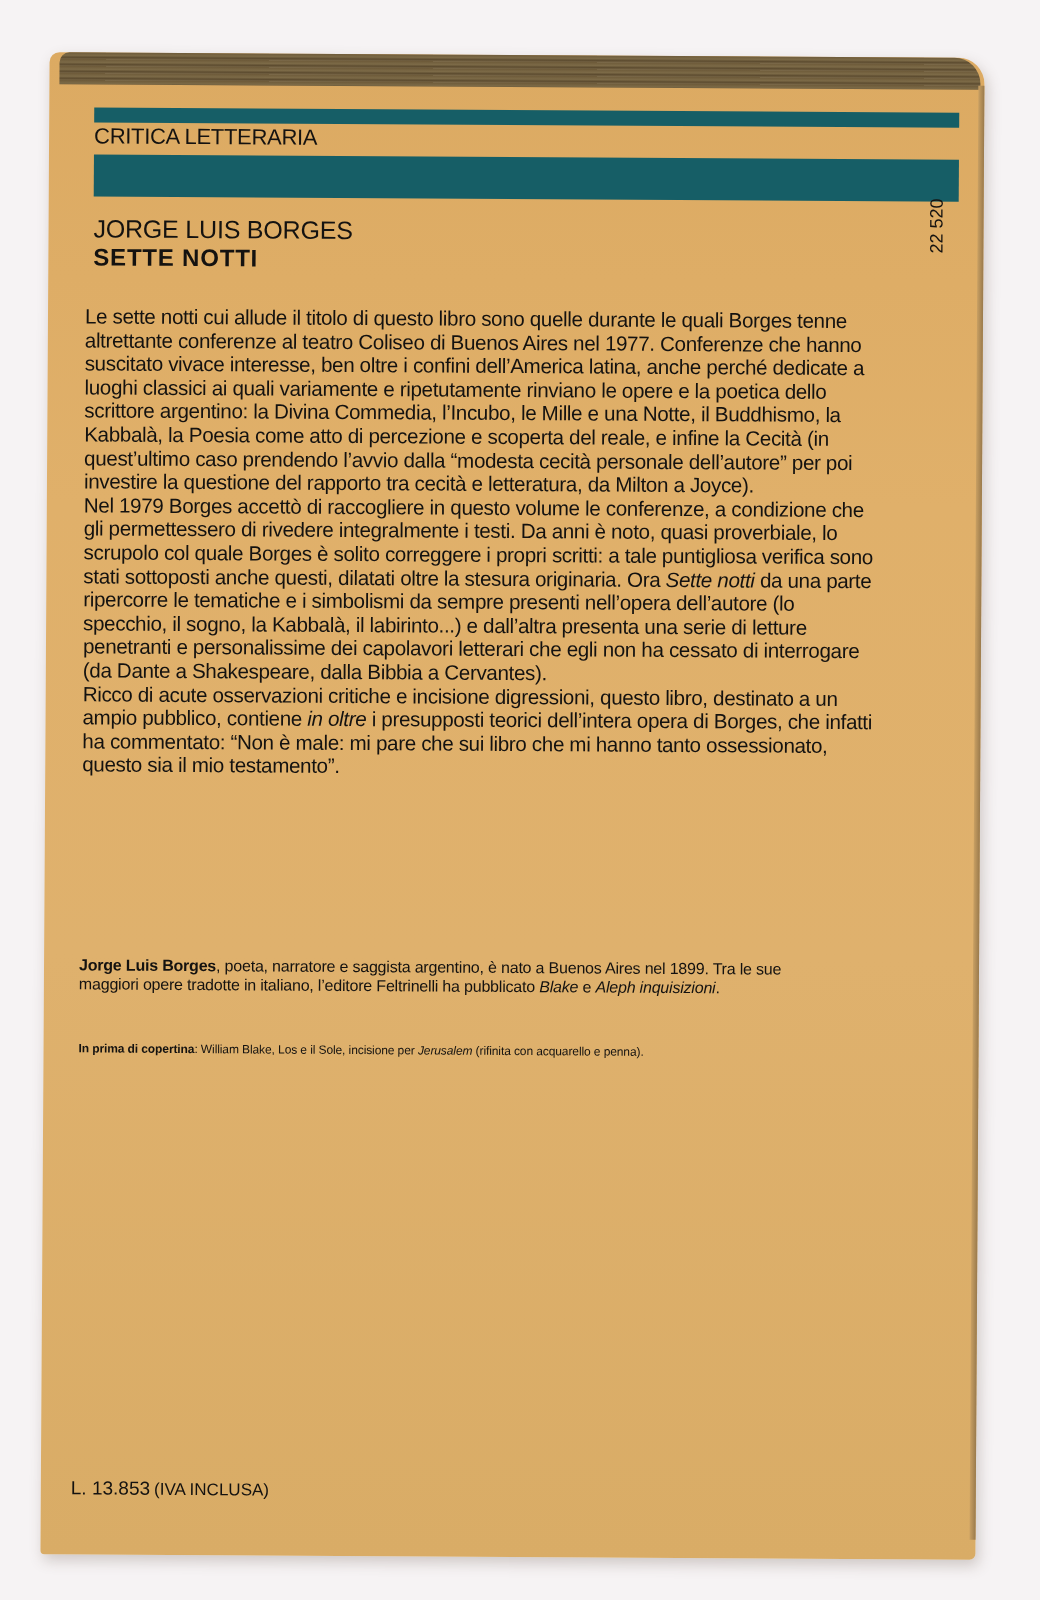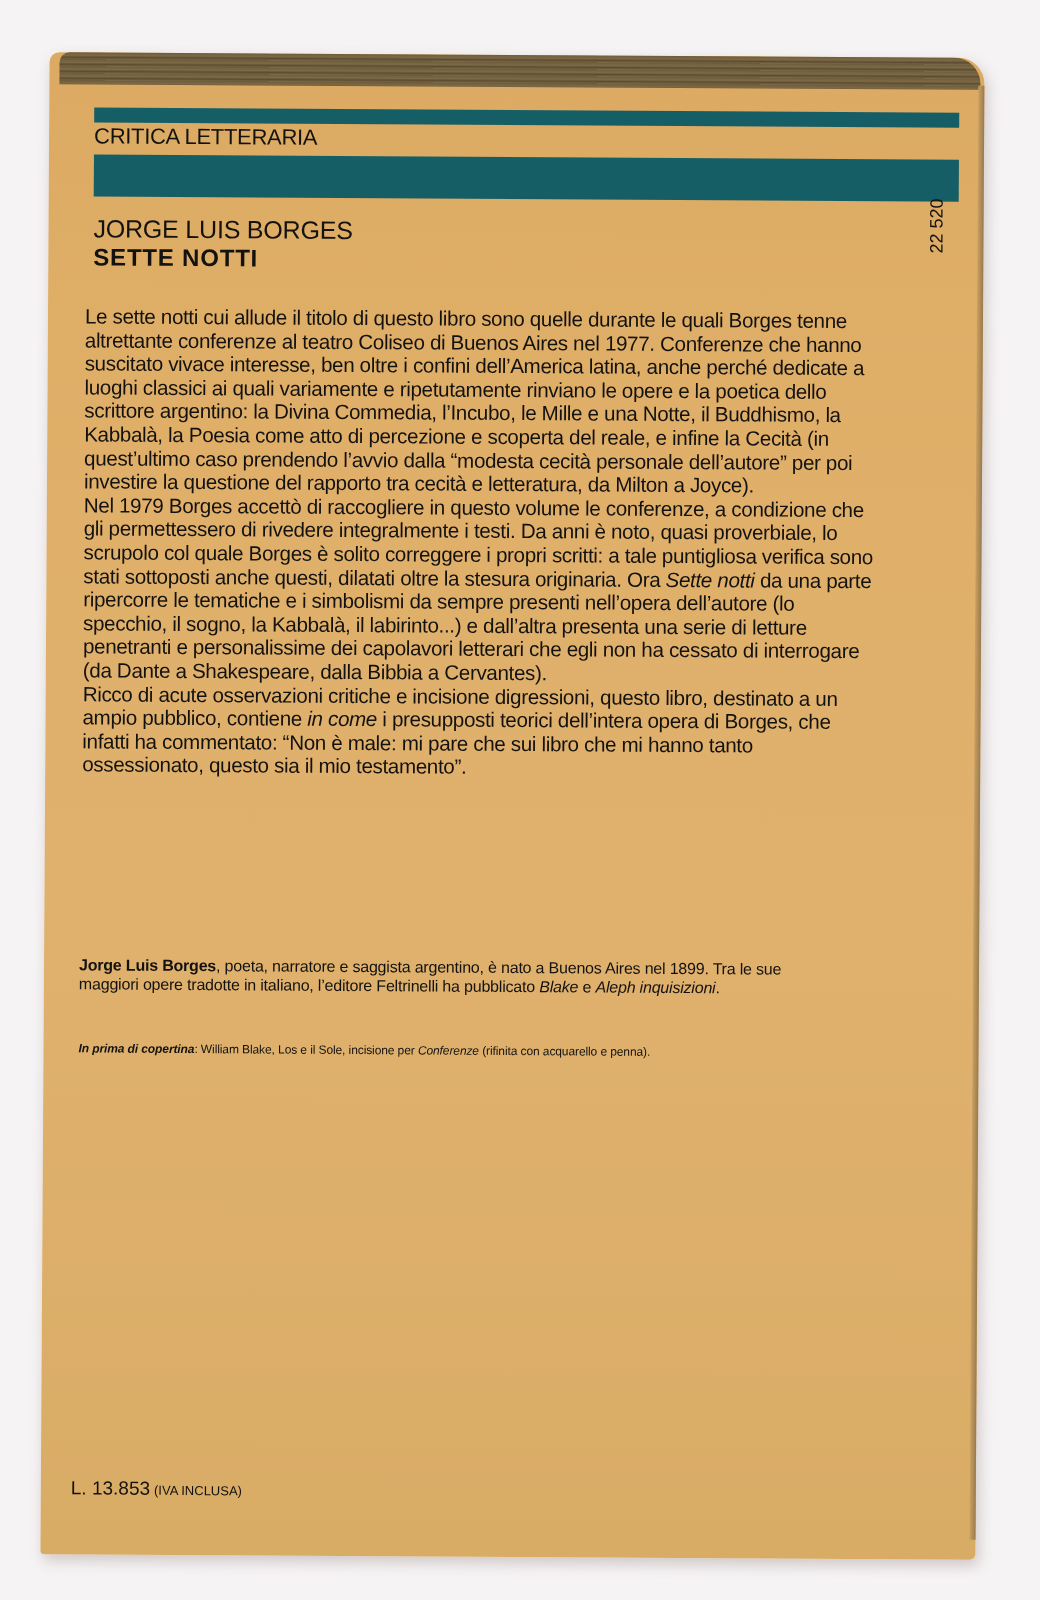--- a/index.html
+++ b/index.html
@@ -96,28 +96,28 @@
   }
   .bio b { font-weight: bold; }
   .cover-credit {
     position: absolute;
     left: 35px; top: 988px;
     width: 760px;
     font-size: 12px;
     line-height: 16px;
     letter-spacing: -0.1px;
   }
-  .cover-credit b { font-weight: bold; font-style: italic; }
+  .cover-credit b { font-weight: bold; }
   .price {
     position: absolute;
     left: 30px; top: 1424px;
     font-size: 19px;
     line-height: 24px;
   }
-  .price .vat { font-size: 13px; margin-left: 4px; }
+  .price .vat { font-size: 17px; margin-left: 4px; }
   i { font-style: italic; }
 </style>
 </head>
 <body>
 
 <div class="book">
   <div class="book-top-edge"></div>
   <div class="book-right-edge"></div>
 
   <div class="band-thin"></div>
@@ -125,21 +125,21 @@
   <div class="band-thick"></div>
 
   <div class="author">JORGE LUIS BORGES</div>
   <div class="title">SETTE NOTTI</div>
 
   <div class="catalog-code">22 520</div>
 
   <div class="blurb">
     <p>Le sette notti cui allude il titolo di questo libro sono quelle durante le quali Borges tenne altrettante conferenze al teatro Coliseo di Buenos Aires nel 1977. Conferenze che hanno suscitato vivace interesse, ben oltre i confini dell’America latina, anche perché dedicate a luoghi classici ai quali variamente e ripetutamente rinviano le opere e la poetica dello scrittore argentino: la Divina Commedia, l’Incubo, le Mille e una Notte, il Buddhismo, la Kabbalà, la Poesia come atto di percezione e scoperta del reale, e infine la Cecità (in quest’ultimo caso prendendo l’avvio dalla “modesta cecità personale dell’autore” per poi investire la questione del rapporto tra cecità e letteratura, da Milton a Joyce).</p>
     <p><span>Nel 1979 Borges accettò di raccogliere in questo volume le conferenze, a condizione che gli permettessero di rivedere integralmente i testi. Da anni è noto, quasi proverbiale, lo scrupolo col quale Borges è solito correggere i propri scritti: a tale puntigliosa verifica sono stati sottoposti anche questi, dilatati oltre la stesura originaria. Ora </span><i>Sette notti</i><span> da una parte ripercorre le tematiche e i simbolismi da sempre presenti nell’opera dell’autore (lo specchio, il sogno, la Kabbalà, il labirinto...) e dall’altra presenta una serie di letture penetranti e personalissime dei capolavori letterari che egli non ha cessato di interrogare (da Dante a Shakespeare, dalla Bibbia a Cervantes).</span></p>
-    <p><span>Ricco di acute osservazioni critiche e incisione digressioni, questo libro, destinato a un ampio pubblico, contiene </span><i>in come</i><span> i presupposti teorici dell’intera opera di Borges, che infatti ha commentato: “Non è male: mi pare che sui libro che mi hanno tanto ossessionato, questo sia il mio testamento”.</span></p>
+    <p><span>Ricco di acute osservazioni critiche e incisione digressioni, questo libro, destinato a un ampio pubblico, contiene </span><i>in oltre</i><span> i presupposti teorici dell’intera opera di Borges, che infatti ha commentato: “Non è male: mi pare che sui libro che mi hanno tanto ossessionato, questo sia il mio testamento”.</span></p>
   </div>
 
   <div class="bio"><b>Jorge Luis Borges</b><span>, poeta, narratore e saggista argentino, è nato a Buenos Aires nel 1899. Tra le sue maggiori opere tradotte in italiano, l’editore Feltrinelli ha pubblicato </span><i>Blake</i><span> e </span><i>Aleph inquisizioni</i><span>.</span></div>
 
-  <div class="cover-credit"><b>In prima di copertina</b><span>: William Blake, Los e il Sole, incisione per </span><i>Conferenze</i><span> (rifinita con acquarello e penna).</span></div>
+  <div class="cover-credit"><b>In prima di copertina</b><span>: William Blake, Los e il Sole, incisione per </span><i>Jerusalem</i><span> (rifinita con acquarello e penna).</span></div>
 
   <div class="price"><span>L. 13.853</span><span class="vat">(IVA INCLUSA)</span></div>
 </div>
 
 </body></html>

